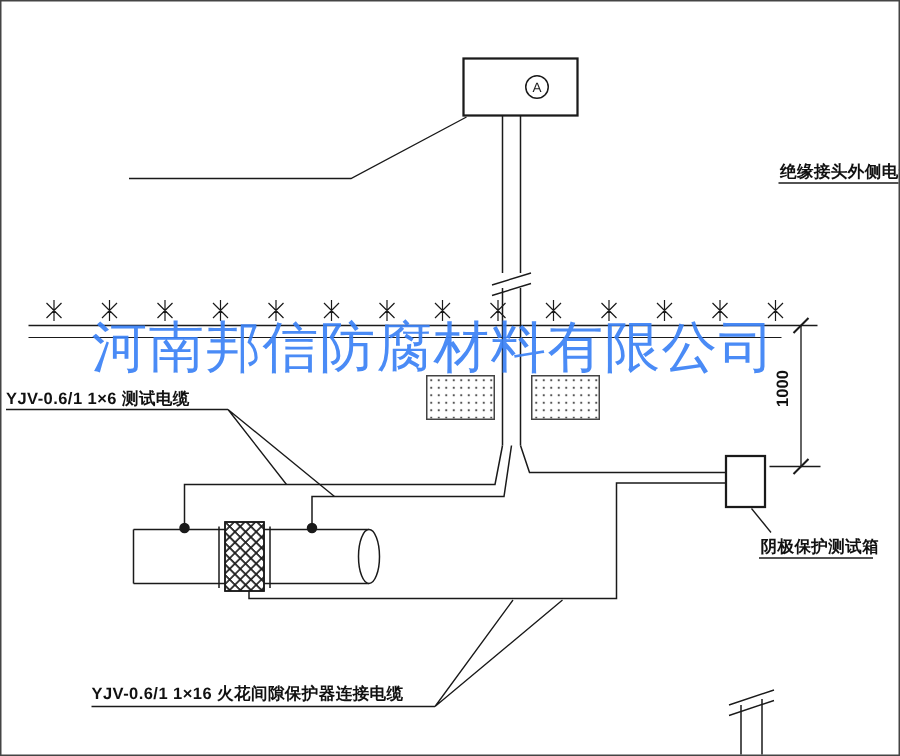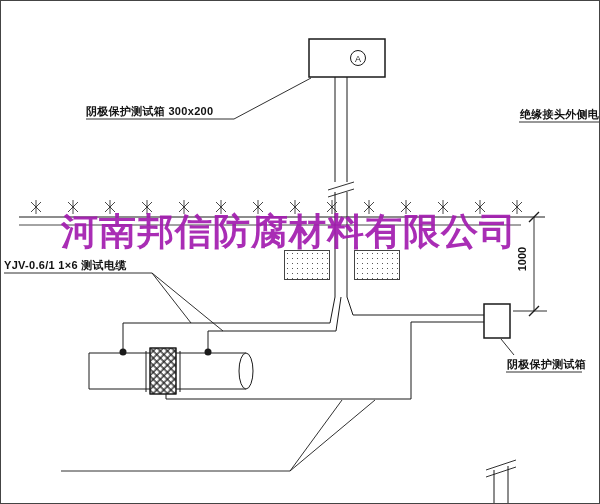--- a/index.html
+++ b/index.html
@@ -26,22 +26,22 @@
   .block{
     position:absolute;top:249px;width:46px;height:30px;box-sizing:border-box;
     border:1px solid #444;background-color:#fff;
     background-image:radial-gradient(circle,#555 0.8px,transparent 1px);
     background-size:5px 5px;
   }
   .block-left{left:283px;}
   .block-right{left:353px;}
   .watermark{
     position:absolute;left:60px;top:206px;white-space:nowrap;
-    font-family:"Liberation Serif",serif;font-weight:700;
-    font-size:37px;letter-spacing:1px;color:#a21caf;opacity:.92;
+    font-family:"Liberation Serif",serif;font-weight:400;
+    font-size:37px;letter-spacing:1px;color:#3b82f6;opacity:.92;
   }
 </style>
 </head>
 <body>
 
 <div id="stage">
 
   <svg width="600" height="504" viewBox="0 0 600 504" fill="none" stroke="#1a1a1a" stroke-width="1">
     <defs>
       <pattern id="hatchA" width="5" height="5" patternUnits="userSpaceOnUse" patternTransform="rotate(45)">
@@ -108,20 +108,20 @@
 
     <g>
       <path d="M493 469V503M507 465V503"></path>
       <path d="M485 469L515 459M485 476L515 466" stroke-width="0.9"></path>
     </g>
   </svg>
 
   <div class="block block-left"></div>
   <div class="block block-right"></div>
 
-  <div class="label lbl-testbox">阴极保护测试箱 300x200</div>
   <div class="label lbl-outercable">绝缘接头外侧电缆</div>
   <div class="label lbl-testcable">YJV-0.6/1 1×6  测试电缆</div>
   <div class="label lbl-spark">阴极保护测试箱</div>
+  <div class="label lbl-sparkcable">YJV-0.6/1 1×16  火花间隙保护器连接电缆</div>
   <div class="dim-text">1000</div>
 
   <div class="watermark">河南邦信防腐材料有限公司</div>
 </div>
 
 </body></html>

